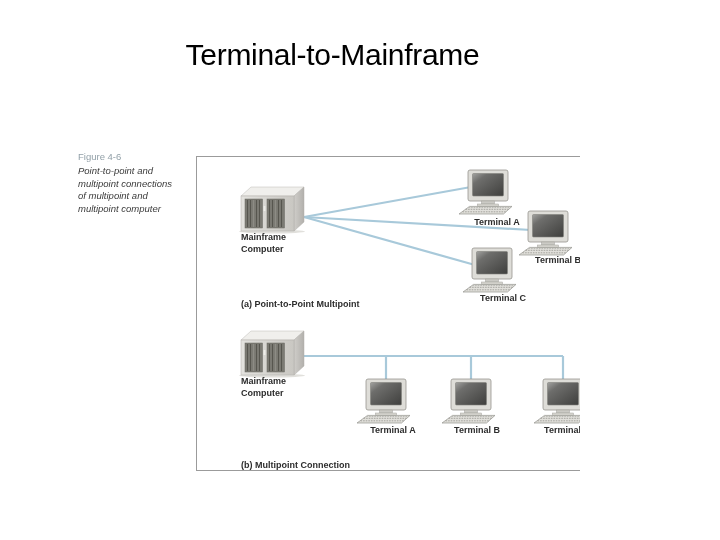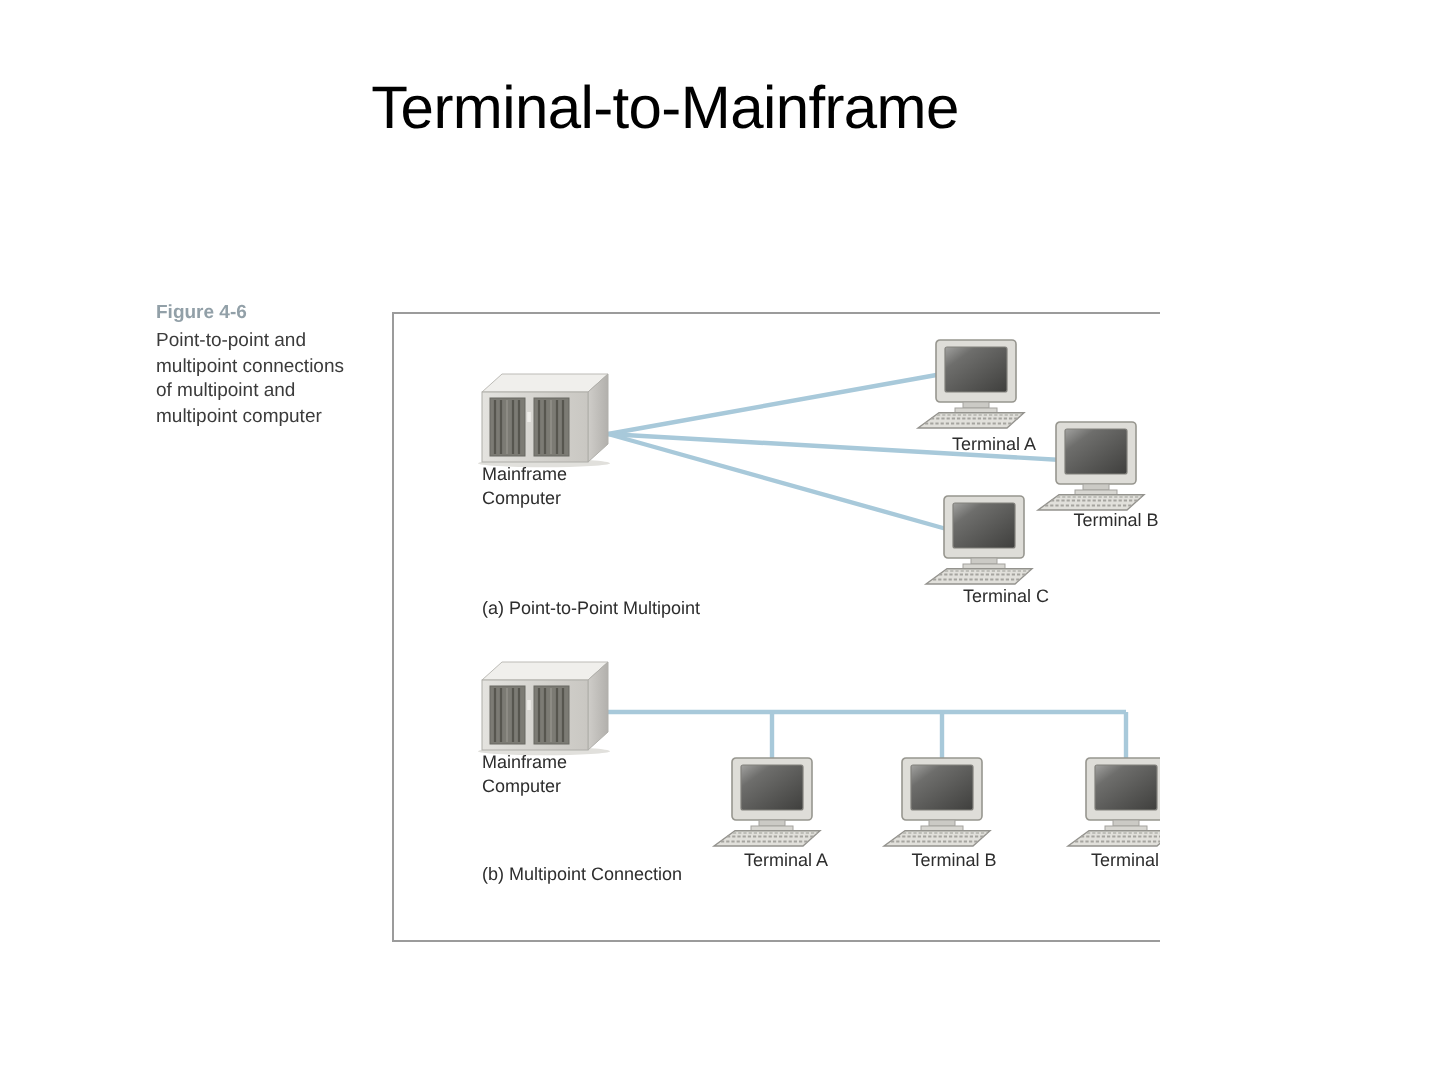--- a/index.html
+++ b/index.html
@@ -7,33 +7,33 @@
     position:relative; width:580px; height:540px; background:#ffffff;
     font-family:"Liberation Sans","DejaVu Sans",sans-serif; overflow:hidden;
   }
   .title {
     position:absolute; left:10px; top:36px; width:645px;
     text-align:center; color:#000; font-size:30px; line-height:38px;
     letter-spacing:-0.3px; font-weight:400;
   }
   .fig-label {
     position:absolute; left:78px; top:151px;
-    font-size:9.5px; font-weight:bold; color:#92a0a8;
+    font-size:9.5px; font-weight:normal; color:#92a0a8;
   }
   .fig-caption {
     position:absolute; left:78px; top:165px;
-    font-size:9.5px; color:#3b3b3b; line-height:12.5px;
+    font-size:9.5px; font-style:italic; color:#3b3b3b; line-height:12.5px;
   }
   .fig-box {
     position:absolute; left:196px; top:156px; width:443px; height:313px;
     border:1px solid #9b9b9b; background:#fff;
   }
   .fig-box svg { position:absolute; left:0; top:0; }
   .dlabel {
-    position:absolute; font-size:9px; font-weight:normal; color:#2d2d2d;
+    position:absolute; font-size:9px; font-weight:bold; color:#2d2d2d;
     line-height:11.5px; white-space:nowrap;
   }
   .center { transform:translateX(-50%); }
   .footer {
     position:absolute; left:40px; top:495px; font-size:13px; color:#2e2e2e;
   }
   .pagenum {
     position:absolute; left:664px; top:495px; font-size:18px; color:#14532d;
   }
 </style>
@@ -137,18 +137,18 @@
     <div class="dlabel center" style="left:306px; top:136px">Terminal C</div>
     <div class="dlabel" style="left:44px; top:142px">(a) Point-to-Point Multipoint</div>
 
     <div class="dlabel" style="left:44px; top:219px">
       <div>Mainframe</div>
       <div>Computer</div>
     </div>
     <div class="dlabel center" style="left:196px; top:268px">Terminal A</div>
     <div class="dlabel center" style="left:280px; top:268px">Terminal B</div>
     <div class="dlabel center" style="left:370px; top:268px">Terminal C</div>
-    <div class="dlabel" style="left:44px; top:275px">(b) Multipoint Connection</div>
+    <div class="dlabel" style="left:44px; top:303px">(b) Multipoint Connection</div>
   </div>
 
   <div class="pagenum">32</div>
 
 </div>
 
 </body></html>

